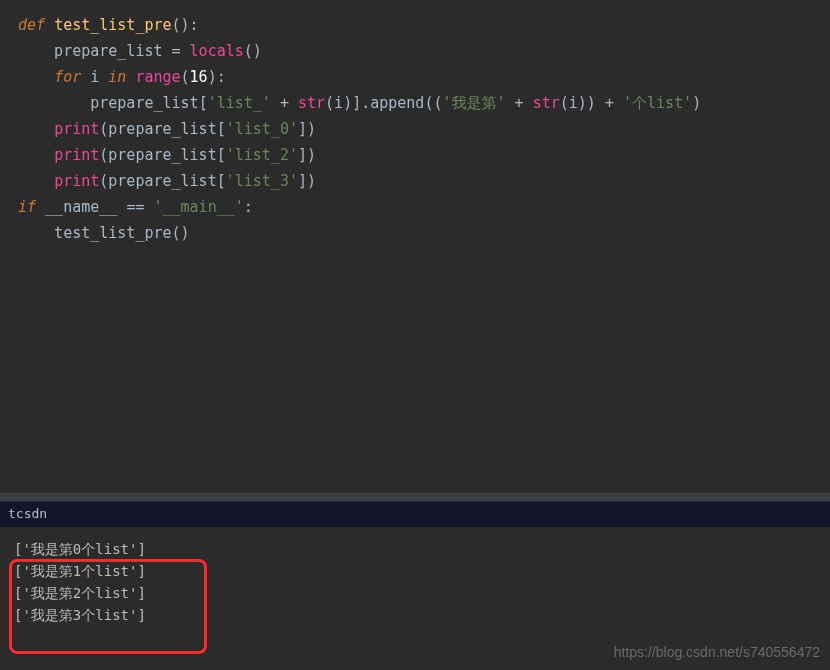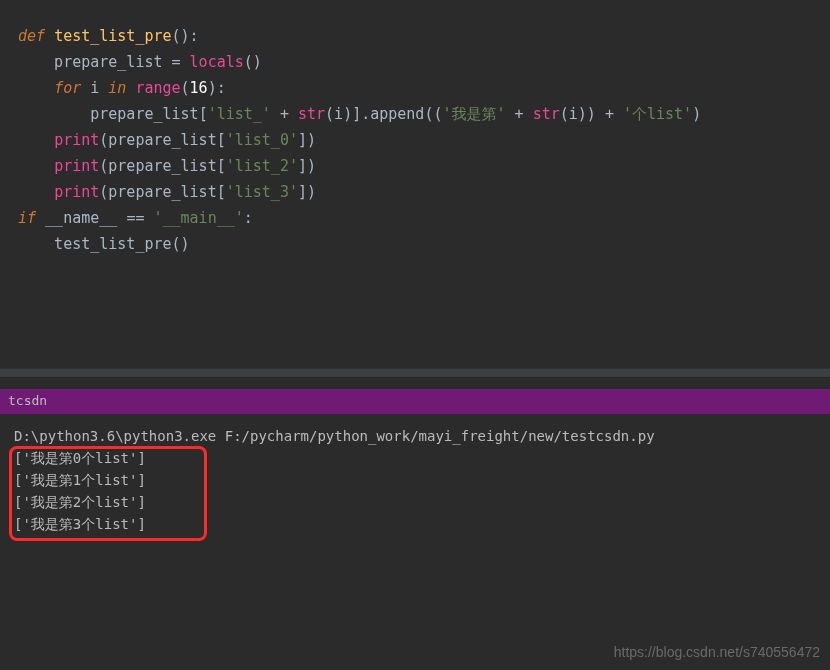--- a/index.html
+++ b/index.html
@@ -11,22 +11,22 @@
       background: #2b2b2b;
       font-family: 'Consolas', 'Monaco', monospace;
       font-size: 15px;
       width: 830px;
       height: 670px;
       overflow: hidden;
       position: relative;
     }
     .editor-panel {
       background: #2b2b2b;
-      padding: 23px 0 8px 4px;
-      height: 368px;
+      padding: 12px 0 8px 4px;
+      height: 492px;
       overflow: hidden;
     }
     .code-line {
       white-space: pre;
       line-height: 26px;
       color: #a9b7c6;
       padding-left: 14px;
     }
     .kw { color: #cc7832; font-style: italic; }
     .fn { color: #ffc66d; }
@@ -39,26 +39,25 @@
     .bracket { color: #a9b7c6; }
     
     .divider {
       height: 10px;
       background: #3c3f41;
       border-top: 1px solid #323232;
       border-bottom: 1px solid #282828;
     }
     
     .tab-bar {
-      background: #701a75;
+      background: #0f172a;
       color: #bbbbbb;
       font-size: 13px;
       padding: 4px 8px 6px 8px;
       border-bottom: 1px solid #2b2b2b;
-      margin-top: 11px;
     }
     
     .console-panel {
       background: #2b2b2b;
       padding: 10px 14px;
       color: #bbbbbb;
       font-size: 14px;
       line-height: 22px;
       position: relative;
       height: 200px;
@@ -106,21 +105,20 @@
 </div>
 
 <div class="divider"></div>
 
 <div class="tab-bar">
   <span>tcsdn</span>
 </div>
 
 <div class="console-panel">
   <div id="console-container">
-      <div class="console-line">D:\python3.6\python3.exe F:/pycharm/python_work/mayi_freight/new/testcsdn.py</div>
       <div class="console-line">['我是第0个list']</div>
       <div class="console-line">['我是第1个list']</div>
       <div class="console-line">['我是第2个list']</div>
       <div class="console-line">['我是第3个list']</div>
       <div class="console-line">&nbsp;</div>
     </div>
   <div class="highlight-box"></div>
 </div>
 
 <div class="watermark">https://blog.csdn.net/s740556472</div>

